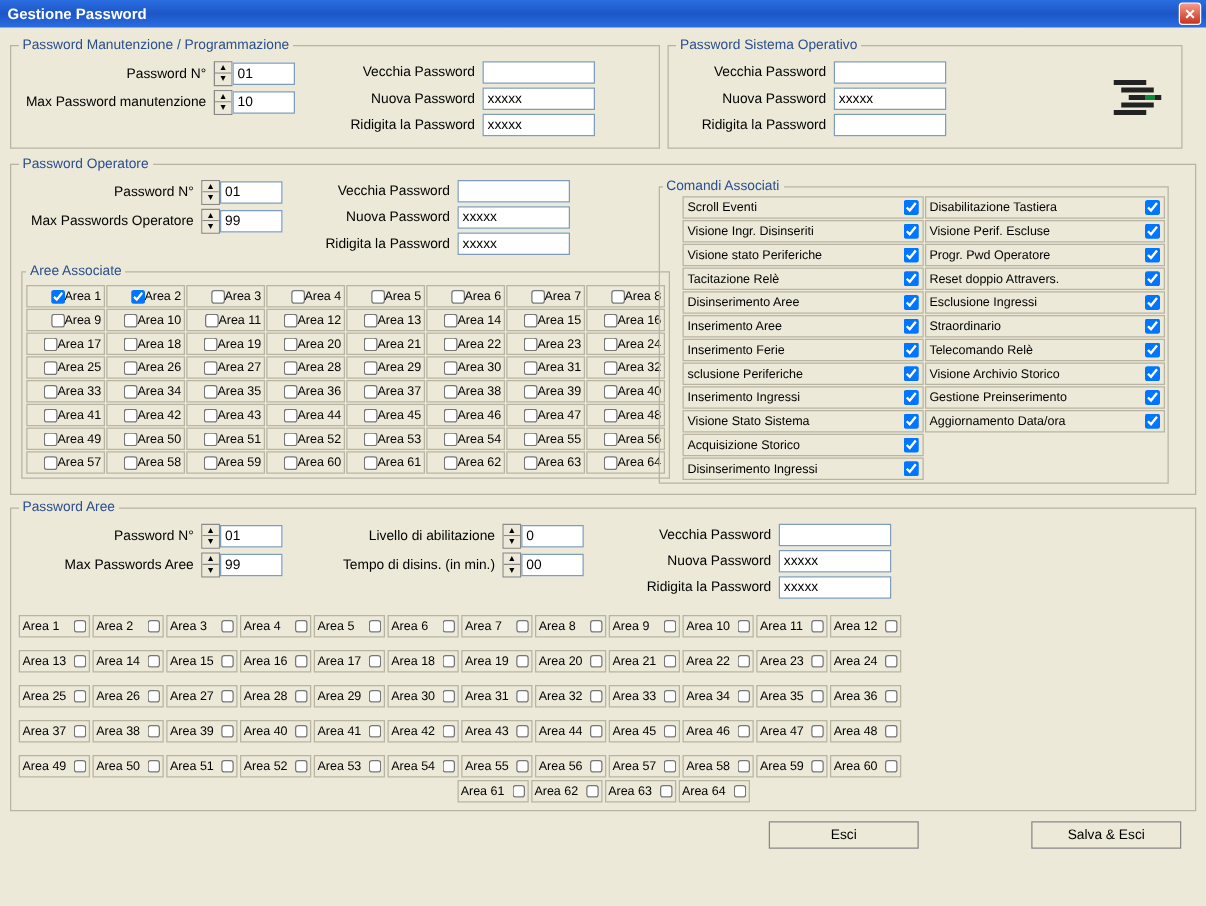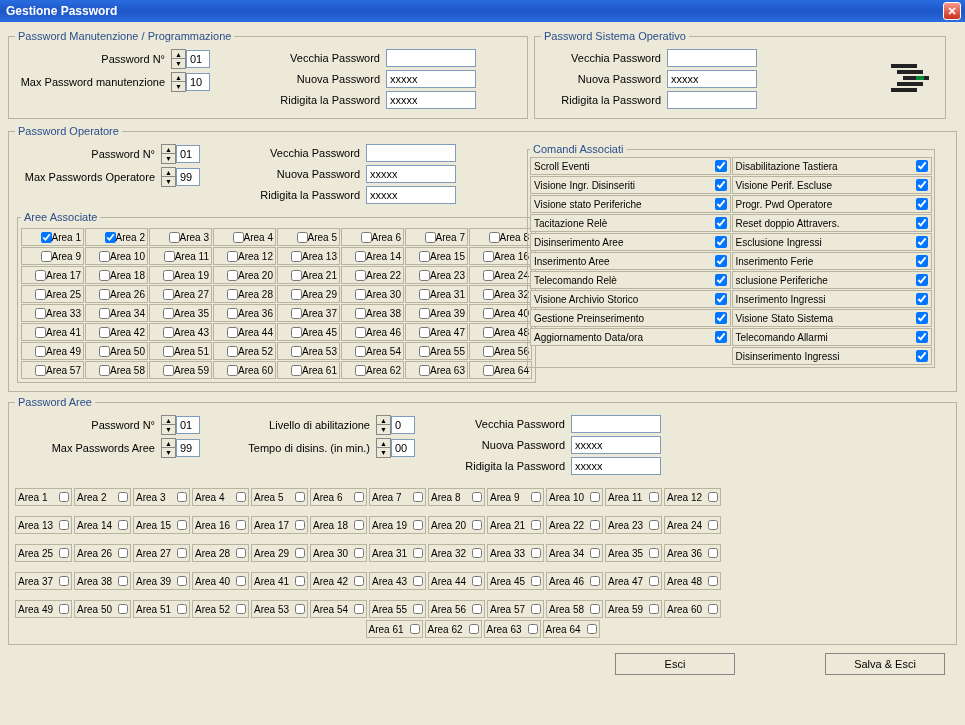--- a/index.html
+++ b/index.html
@@ -55,21 +55,21 @@
   .spin-b { width:13px; height:9px; background:#ECE9D8; border:none; padding:0; font-size:7px; line-height:7px; cursor:pointer; border-bottom:1px solid #888;}
   .spin-b:last-child { border-bottom:none; }
   .inp {
     border:1px solid #7F9DB9;
     background:#fff;
     height:18px;
     padding:1px 3px;
     font-family:inherit;
     font-size:11px;
   }
-  .inp-sm { width:24px; }
+  .inp-sm { width:50px; }
   .inp-md { width:90px; }
   .field-row { display:flex; align-items:center; margin:3px 0; gap:6px;}
   .logo {
     position:absolute;
     right:10px; top:18px;
     width:50px; height:36px;
   }
   .fs-operatore { margin-top:4px; }
   .op-top { display:flex; }
   .op-left { width:510px; }
@@ -88,20 +88,21 @@
     justify-content:flex-end;
     padding: 0 2px;
     background:#ECE9D8;
     font-size:10px;
   }
   .area-cell input[type=checkbox]{ margin:0 0 0 3px; width:11px;height:11px;}
   .comandi-grid {
     display:grid;
     grid-template-columns: 1fr 1fr;
     gap:1px;
+    margin-left:16px;
   }
   .cmd-cell {
     border:1px solid #B8B4A2;
     height:18px;
     display:flex;
     align-items:center;
     justify-content:space-between;
     padding:0 3px;
     background:#ECE9D8;
     font-size:10px;
@@ -588,20 +589,24 @@
               </div>
               <div class="cmd-cell">
                 <span>Esclusione Ingressi</span>
                 <input type="checkbox" checked="" style="">
               </div>
               <div class="cmd-cell">
                 <span>Inserimento Aree</span>
                 <input type="checkbox" checked="" style="">
               </div>
               <div class="cmd-cell">
+                <span>Straordinario</span>
+                <input type="checkbox" checked="" style="">
+              </div>
+              <div class="cmd-cell">
                 <span>Inserimento Ferie</span>
                 <input type="checkbox" checked="" style="">
               </div>
               <div class="cmd-cell">
                 <span>Telecomando Relè</span>
                 <input type="checkbox" checked="" style="">
               </div>
               <div class="cmd-cell">
                 <span>sclusione Periferiche</span>
                 <input type="checkbox" checked="" style="">
@@ -620,21 +625,21 @@
               </div>
               <div class="cmd-cell">
                 <span>Visione Stato Sistema</span>
                 <input type="checkbox" checked="" style="">
               </div>
               <div class="cmd-cell">
                 <span>Aggiornamento Data/ora</span>
                 <input type="checkbox" checked="" style="">
               </div>
               <div class="cmd-cell">
-                <span>Telecomando Allarmi</span>
+                <span>Acquisizione Storico</span>
                 <input type="checkbox" checked="" style="">
               </div>
               <div class="cmd-cell" style="visibility: hidden;"></div>
               <div class="cmd-cell">
                 <span>Disinserimento Ingressi</span>
                 <input type="checkbox" checked="" style="">
               </div>
             </div>
         </fieldset>
       </div>

